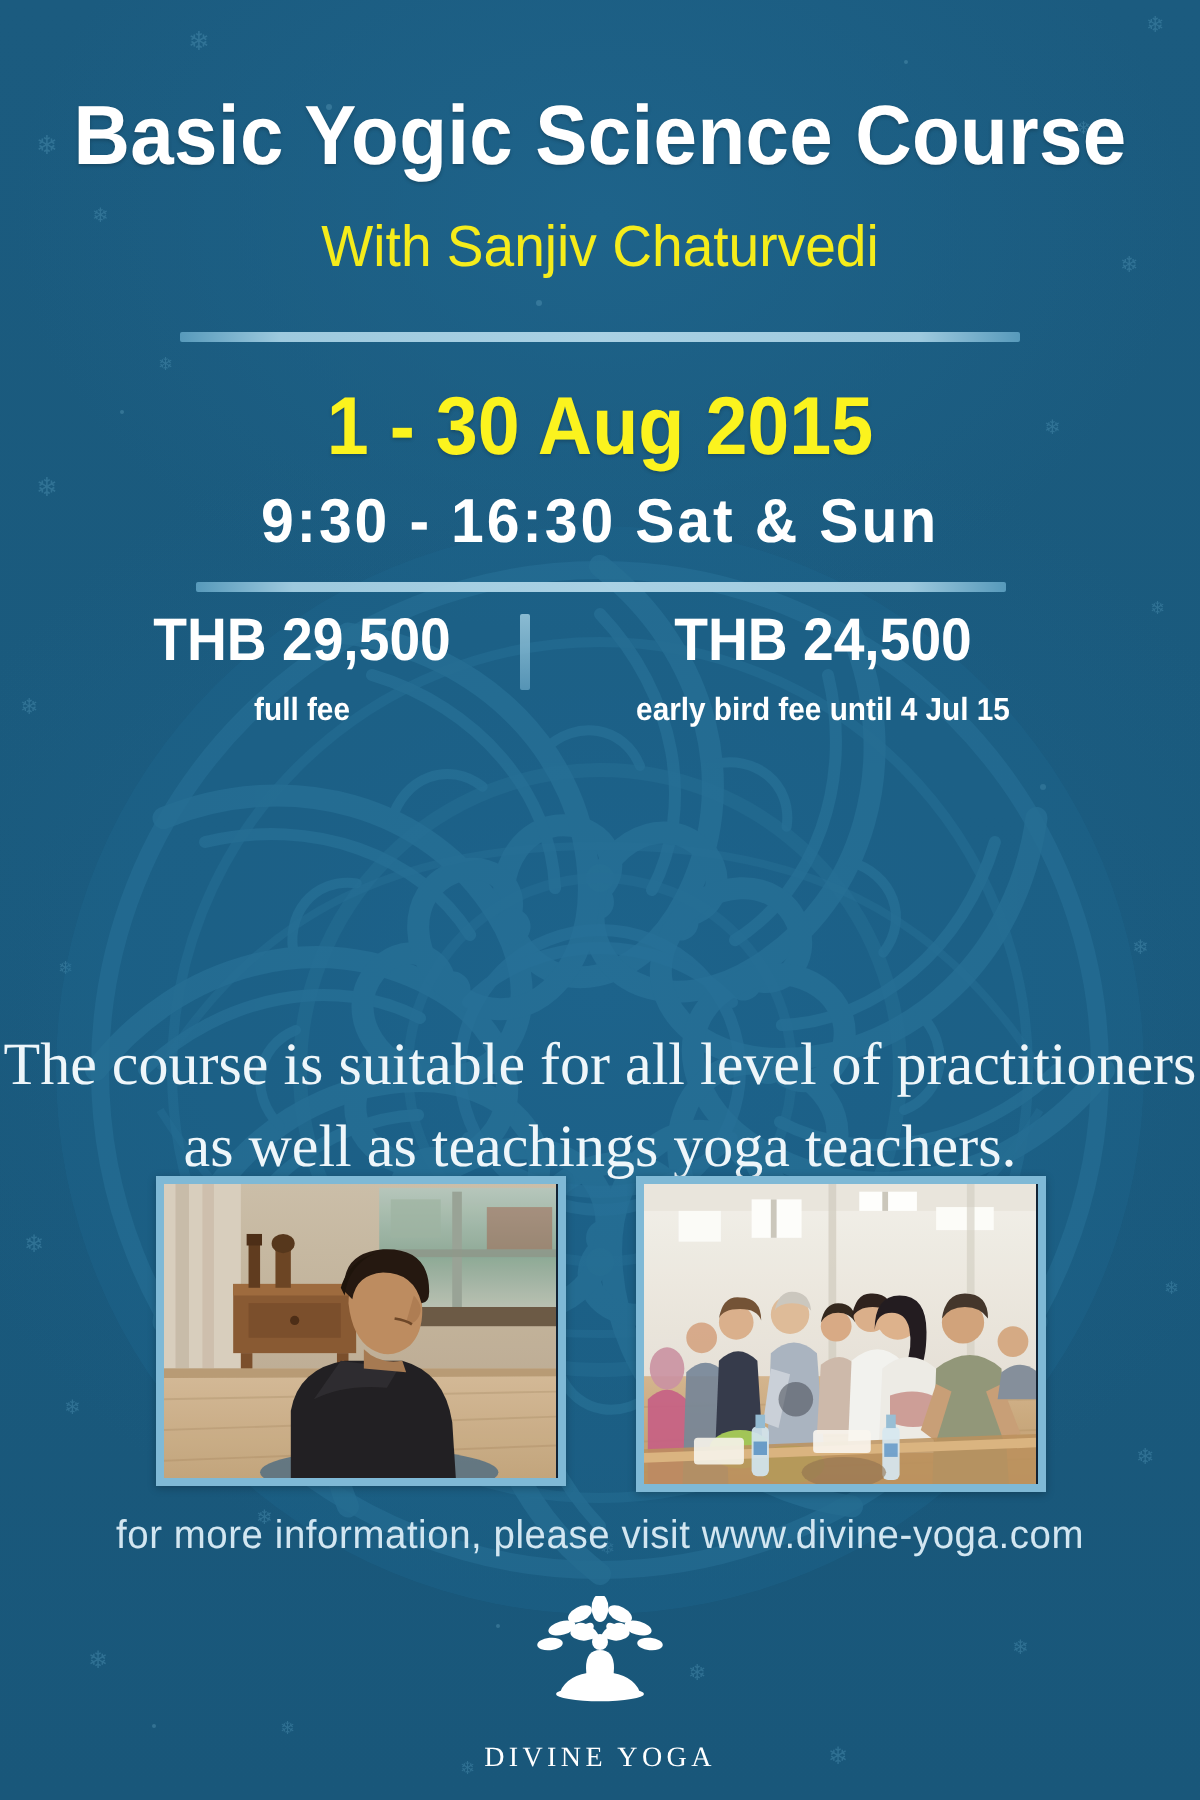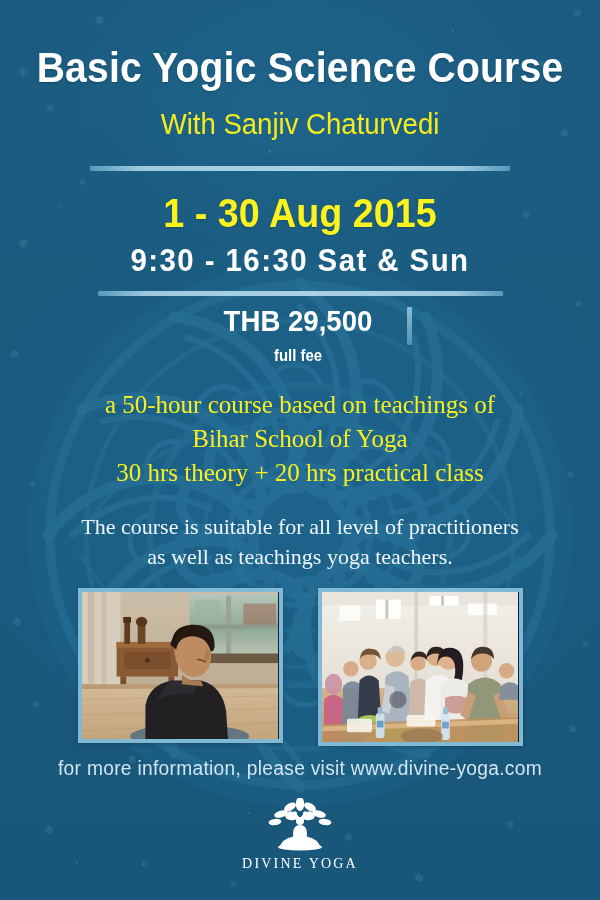--- a/index.html
+++ b/index.html
@@ -87,21 +87,21 @@
     background:linear-gradient(180deg,#9ecbdf,#5f9dbd);border-radius:1px;opacity:.85;
   }
 
   .highlight{
     position:absolute;left:0;right:0;top:388px;
     font-family:"Liberation Serif",serif;font-size:25px;color:#f7ef20;
     line-height:1.36;
   }
   .blurb{
     position:absolute;left:0;right:0;top:512px;
-    font-family:"Liberation Serif",serif;font-size:22px;color:#eef6fa;
+    font-family:"Liberation Serif",serif;font-size:30px;color:#eef6fa;
     line-height:1.38;
   }
 
   .photos{
     position:absolute;left:0;right:0;top:588px;height:160px;
     display:flex;justify-content:center;gap:35px;
   }
   .frame{
     border:4px solid #7fb9d6;box-sizing:border-box;background:#123;
     box-shadow:0 1px 4px rgba(0,0,0,.25);overflow:hidden;position:relative;
@@ -113,21 +113,21 @@
   .footer{
     position:absolute;left:0;right:0;top:757px;
     font-family:"Liberation Sans Narrow","Liberation Sans",sans-serif;
     font-size:20px;color:#d2e6f1;letter-spacing:.3px;transform:scaleX(.96);
   }
 
   .logo{position:absolute;left:50%;top:798px;transform:translateX(-50%);
         width:150px;text-align:center;}
   .logo svg{display:block;margin:0 auto;}
   .logo-text{
-    margin-top:2px;font-family:"Liberation Serif",serif;color:#ffffff;
+    margin-top:18px;font-family:"Liberation Serif",serif;color:#ffffff;
     font-size:14px;letter-spacing:2.2px;
   }
 </style>
 </head>
 <body>
 
 <div class="poster">
 
   <div class="stars">
     <span class="star" style="left:94px;top:14px;font-size:13px;">❄</span>
@@ -227,27 +227,26 @@
     <div class="times">9:30 - 16:30   Sat &amp; Sun</div>
 
     <div class="rule r2"></div>
 
     <div class="fees">
       <div class="fee-col left">
         <div class="fee-amount">THB 29,500</div>
         <div class="fee-label">full fee</div>
       </div>
       <div class="fee-divider"></div>
+      <div class="fee-col right">
+        <div class="fee-amount">THB 24,500</div>
+        <div class="fee-label">early bird fee until 4 Jul 15</div>
+      </div>
     </div>
 
-    <div class="highlight">
-      <div>a 50-hour course based on teachings of</div>
-      <div>Bihar School of Yoga</div>
-      <div>30 hrs theory + 20 hrs practical class</div>
-    </div>
 
     <div class="blurb">
       <div>The course is suitable for all level of practitioners</div>
       <div>as well as teachings yoga teachers.</div>
     </div>
 
     <div class="photos">
 
       <div class="frame left">
         <svg class="ph" viewBox="0 0 205 155" preserveAspectRatio="none" xmlns="http://www.w3.org/2000/svg">

